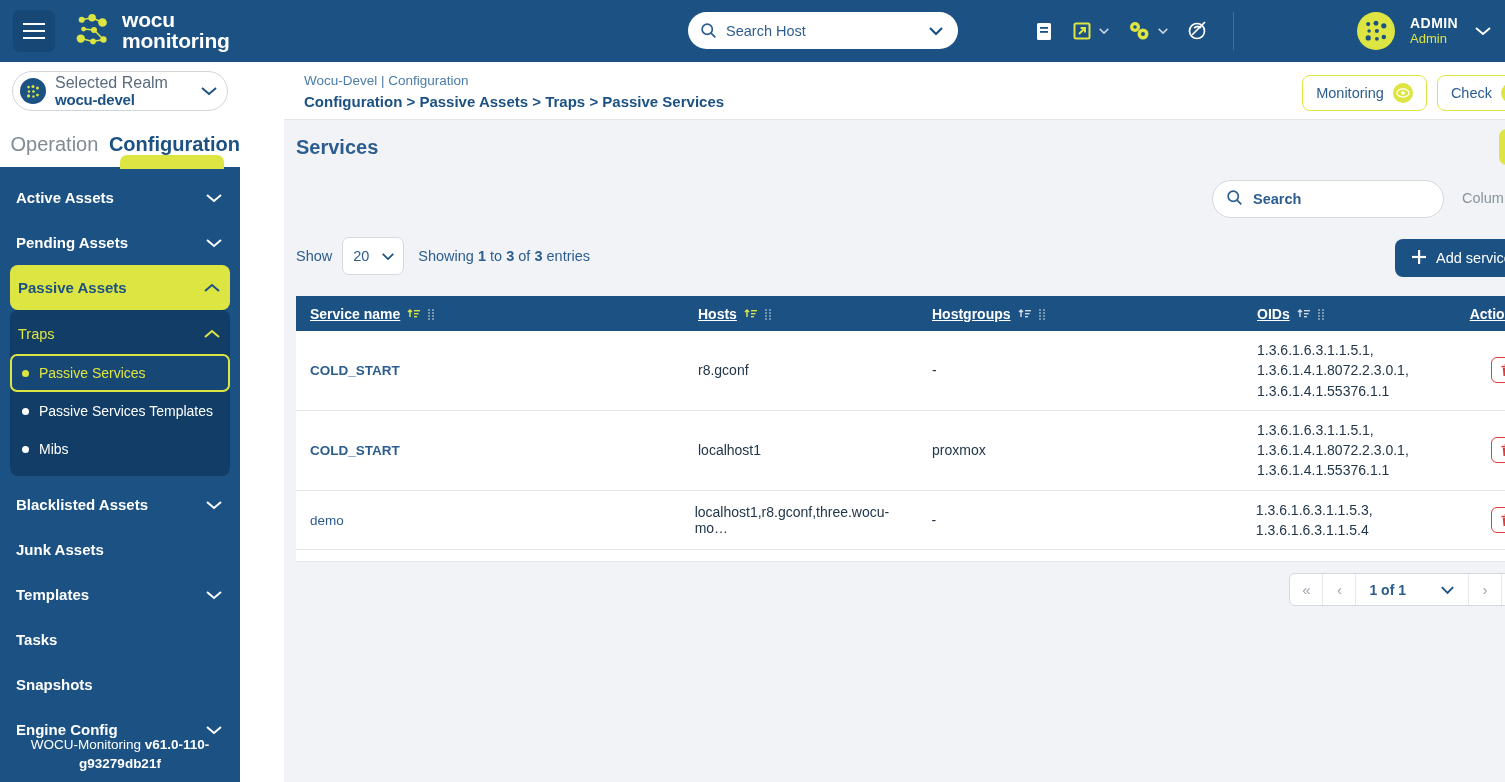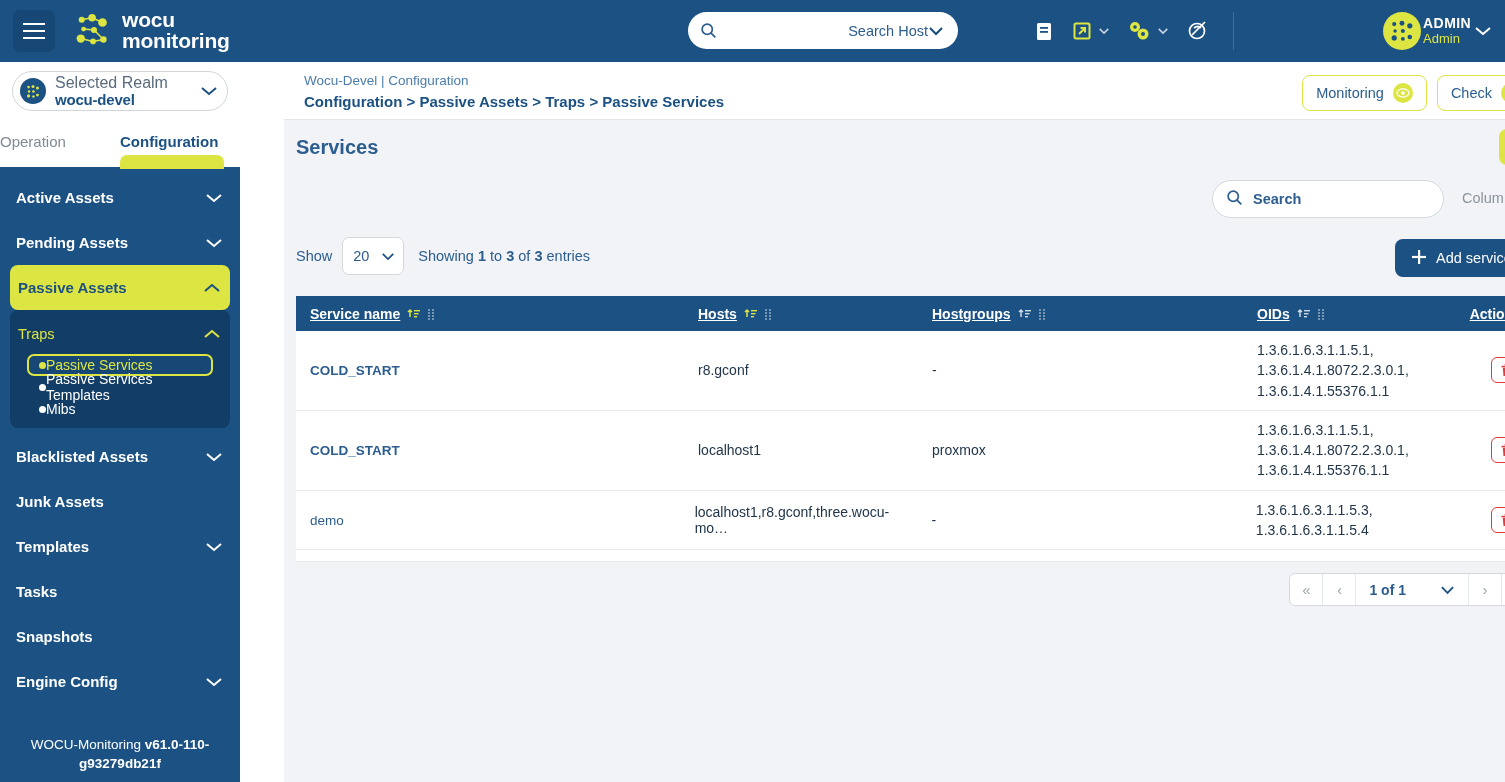--- a/index.html
+++ b/index.html
@@ -31,34 +31,34 @@
   .brand-text .l1 { font-size: 21px; font-weight: bold; color: #ffffff; letter-spacing: -0.2px; display:block;}
   .brand-text .l2 { font-size: 21px; font-weight: bold; color: #ffffff; letter-spacing: -0.2px; display:block;}
 
   .search-host {
     position: absolute; left: 688px; top: 12px;
     width: 270px; height: 37px; background: #ffffff;
     border-radius: 19px; display: flex; align-items: center; padding: 0 12px;
     cursor: text;
   }
   .search-host .sh-icon { margin-right: 9px; display:flex; }
-  .search-host .sh-text { flex: 1; font-size: 14.5px; color: #2c5d8f; font-weight: 500; text-align: right; }
+  .search-host .sh-text { flex: 1; font-size: 14.5px; color: #2c5d8f; font-weight: 500; }
   .search-host .sh-caret { display:flex; margin-right:2px; }
 
   .top-icons {
     position: absolute; left: 1030px; top: 0; height: 62px;
     display: flex; align-items: center; gap: 10px;
   }
   .ti { display: flex; align-items: center; gap: 5px; cursor: pointer; padding: 0 3px; }
 
   .topdiv { position:absolute; left:1233px; top:12px; width:1px; height:38px; background:#3d6e9c; }
 
   .userbox {
     position: absolute; right: 12px; top: 0; height: 62px;
-    display: flex; align-items: center; gap: 2px; cursor: pointer;
+    display: flex; align-items: center; gap: 15px; cursor: pointer;
   }
   .avatar {
     width: 38px; height: 38px; border-radius: 50%; background: #dde542;
     display:flex; align-items:center; justify-content:center;
   }
   .uinfo { line-height: 1.15; }
   .uinfo .un { font-size: 14px; font-weight: bold; color: #ffffff; letter-spacing: .4px; }
   .uinfo .ur { font-size: 13px; color: #dde542; }
 
   
@@ -77,21 +77,21 @@
     flex: 0 0 auto; display:flex; align-items:center; justify-content:center; margin-right: 9px;
   }
   .realm-txt { flex: 1; line-height: 1.12; }
   .realm-txt .rl1 { font-size: 16px; color: #5a6b7d; display:block; }
   .realm-txt .rl2 { font-size: 15px; font-weight: bold; color: #1b5183; display:block; letter-spacing:-.2px;}
 
   .tabs {
     background: #ffffff; height: 46px; display: flex; position: relative;
     align-items: flex-start; padding-top: 10px;
   }
-  .tab { flex: 1; text-align: left; font-size: 15px; cursor: pointer; padding-top: 2px;}
+  .tab { flex: 1; text-align: center; font-size: 20px; cursor: pointer; padding-top: 2px;}
   .tab.inactive { color: #808b96; }
   .tab.active { color: #1b5183; font-weight: bold; }
   .tab-ind {
     position: absolute; left: 120px; bottom: -2px; width: 104px; height: 14px;
     background: #dde542; border-radius: 7px 7px 0 0;
   }
 
   .navlist { padding: 8px 0 0 0; }
   .navrow {
     height: 45px; display: flex; align-items: center;
@@ -101,22 +101,22 @@
   .navrow .lbl { flex: 1; }
   .navrow.accent { background: #dde542; color: #1b5183; border-radius: 8px; margin: 0 10px; padding: 0 8px; }
 
   .subpanel { background: #113d66; margin: 0 10px; border-radius: 8px; padding: 4px 0 8px 0; }
   .subhead {
     height: 40px; display: flex; align-items: center; padding: 0 8px;
     color: #dde542; font-size: 14.5px; font-weight: 500; cursor: pointer;
   }
   .subhead .lbl { flex: 1; }
   .subitem {
-    height: 22px; display: flex; align-items: center; 
-    padding: 0 10px; margin: 0 17px; color: #ffffff; font-size: 14px; cursor: pointer;
+    height: 38px; display: flex; align-items: center; gap: 10px;
+    padding: 0 10px; margin: 0 0; color: #ffffff; font-size: 14px; cursor: pointer;
     border: 2px solid transparent; border-radius: 7px;
   }
   .subitem .bullet { width: 7px; height: 7px; border-radius: 50%; background: #ffffff; flex:0 0 auto;}
   .subitem.active { border-color: #dde542; color: #dde542; background: #174774; }
   .subitem.active .bullet { background: #dde542; }
 
   .version {
     position: absolute; left: 0; bottom: 8px; width: 240px;
     text-align: center; color: #ffffff; font-size: 13.5px; line-height: 1.45;
     padding: 0 18px;

